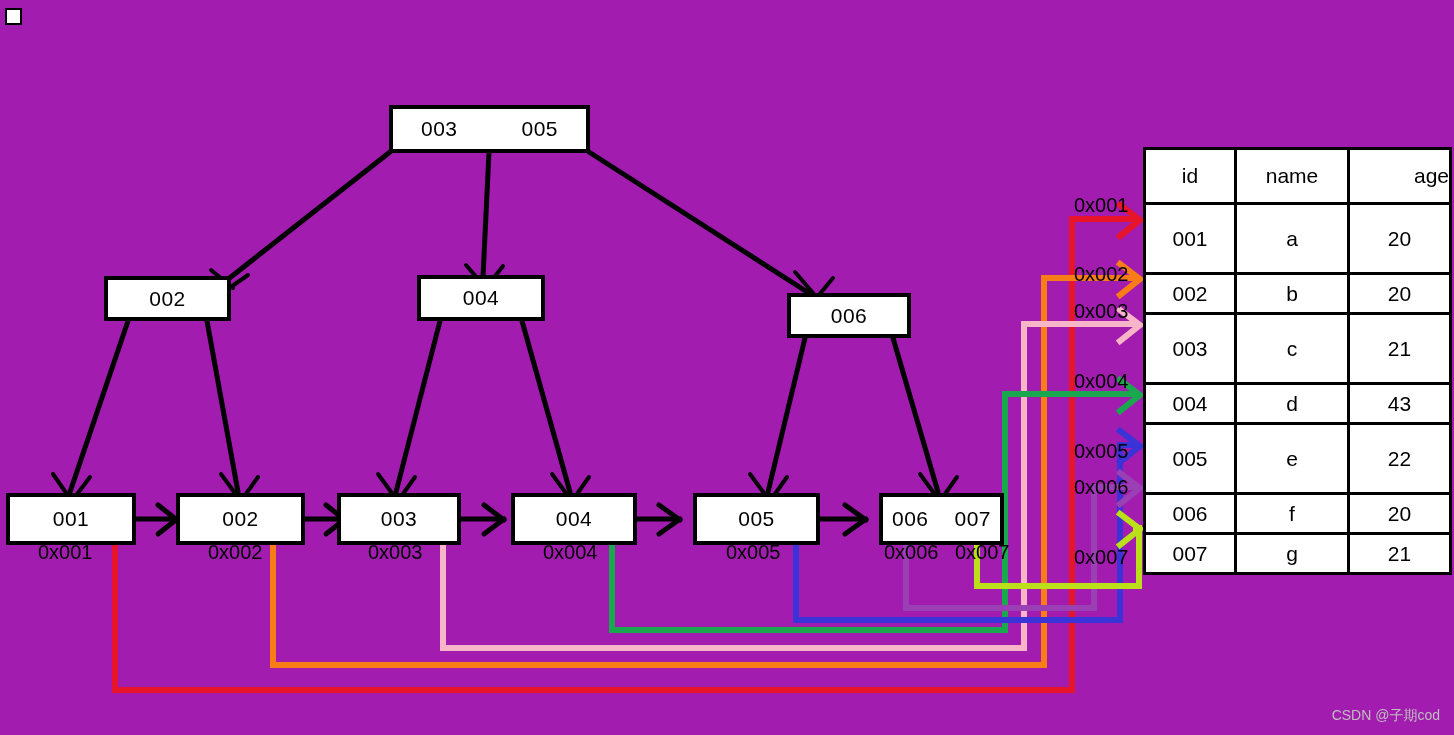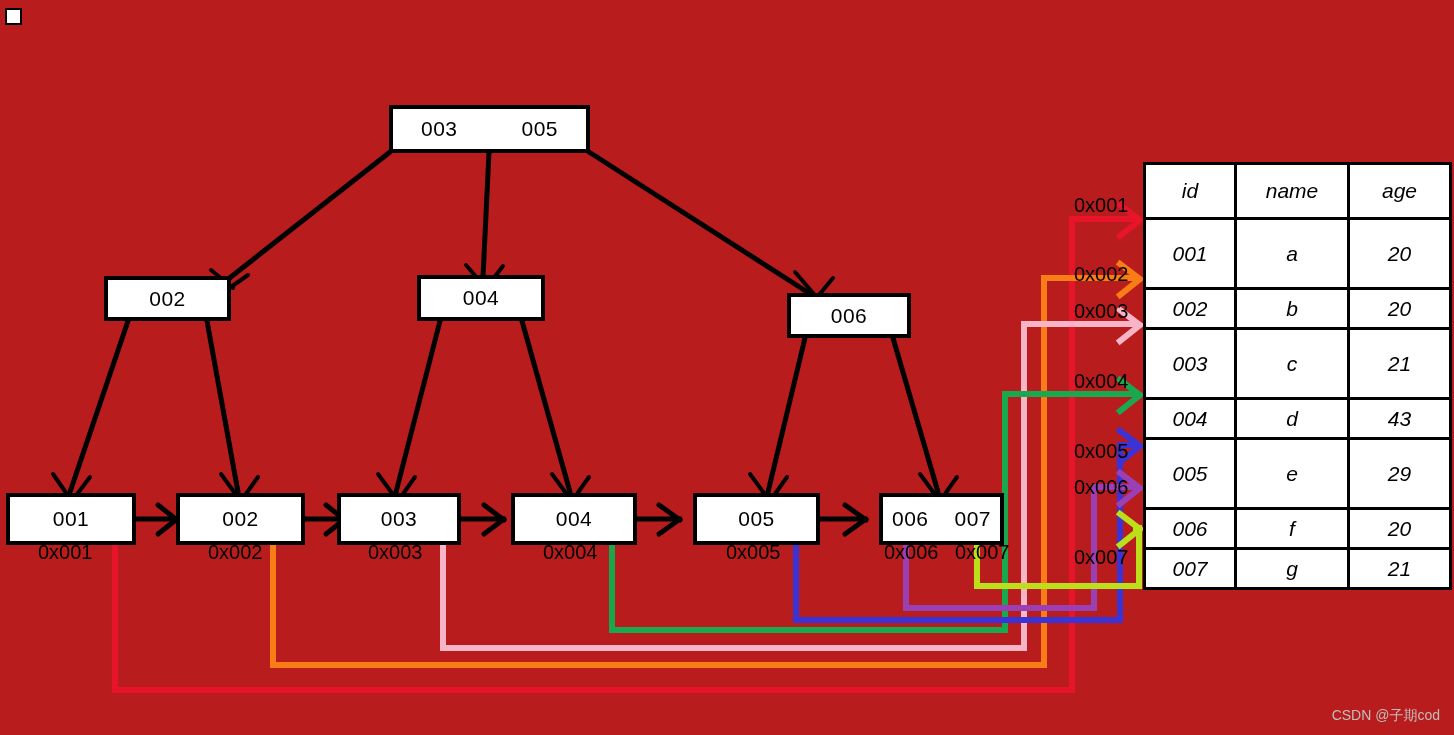--- a/index.html
+++ b/index.html
@@ -8,21 +8,21 @@
     padding: 0;
     background: #ffffff;
   }
   body {
     font-family: "Liberation Sans", sans-serif;
   }
   #canvas {
     position: relative;
     width: 1454px;
     height: 735px;
-    background: #b91c1c;
+    background: #a21caf;
     overflow: hidden;
   }
   #svg-layer {
     position: absolute;
     left: 0;
     top: 0;
     width: 1454px;
     height: 735px;
   }
   .node-box {
@@ -59,39 +59,38 @@
     position: absolute;
     font-size: 20px;
     color: #000000;
     white-space: nowrap;
     z-index: 6;
     font-family: "Liberation Sans", sans-serif;
   }
   #data-table {
     position: absolute;
     left: 1143px;
-    top: 162px;
+    top: 147px;
     width: 297px;
     z-index: 4;
     border-collapse: collapse;
     background: #ffffff;
     table-layout: fixed;
-    font-style: italic;
   }
   #data-table td {
     border: 3px solid #000000;
     text-align: center;
     font-size: 21px;
     color: #000000;
     font-family: "Liberation Sans", sans-serif;
     padding: 0;
   }
   #data-table .col-id { width: 88px; }
   #data-table .col-name { width: 110px; }
-  #data-table .col-age { width: 99px; }
+  #data-table .col-age { width: 99px; text-align: right; }
   .row-tall td { height: 67px; }
   .row-short td { height: 37px; }
   .row-head td { height: 52px; }
   #corner-mark {
     position: absolute;
     left: 5px;
     top: 8px;
     width: 13px;
     height: 13px;
     border: 2px solid #000000;
@@ -257,21 +256,21 @@
         <td>21</td>
       </tr>
       <tr class="row-short">
         <td>004</td>
         <td>d</td>
         <td>43</td>
       </tr>
       <tr class="row-tall">
         <td>005</td>
         <td>e</td>
-        <td>29</td>
+        <td>22</td>
       </tr>
       <tr class="row-short">
         <td>006</td>
         <td>f</td>
         <td>20</td>
       </tr>
       <tr class="row-short">
         <td>007</td>
         <td>g</td>
         <td>21</td>

